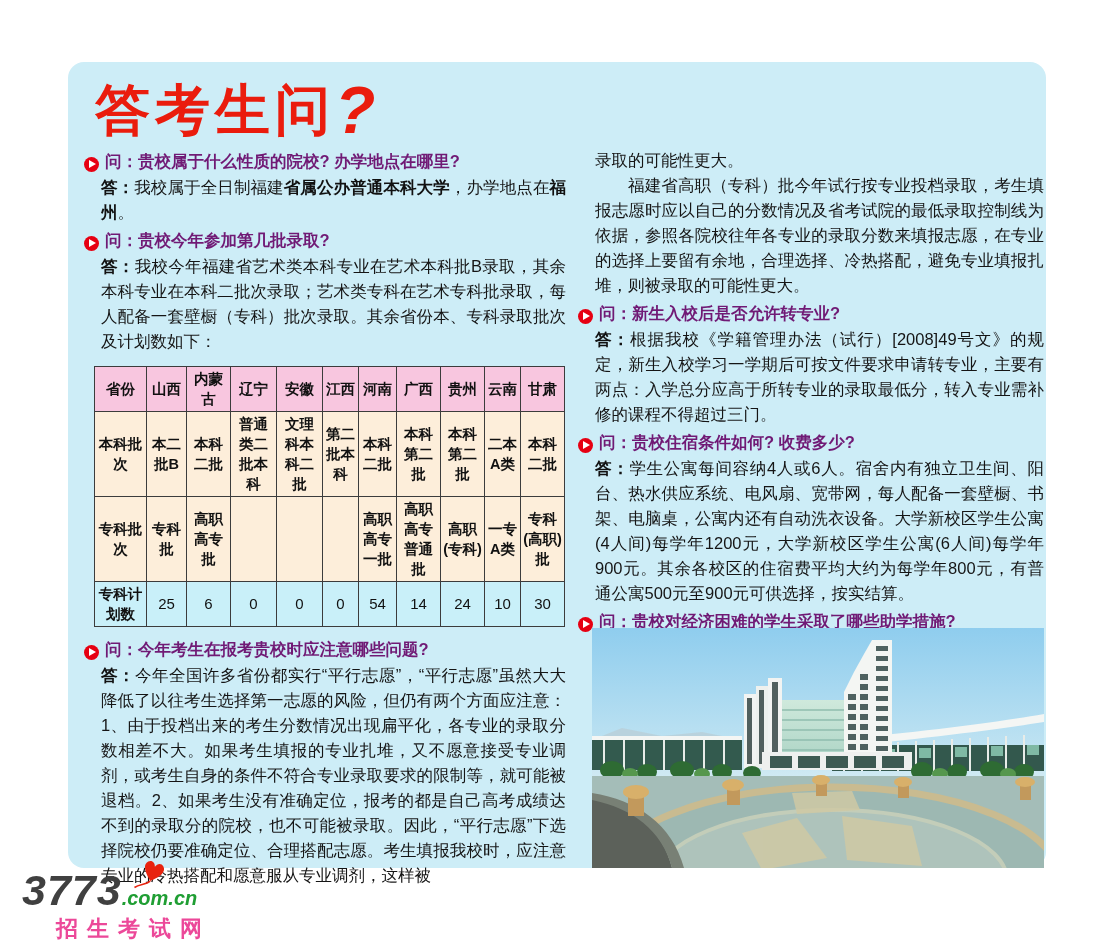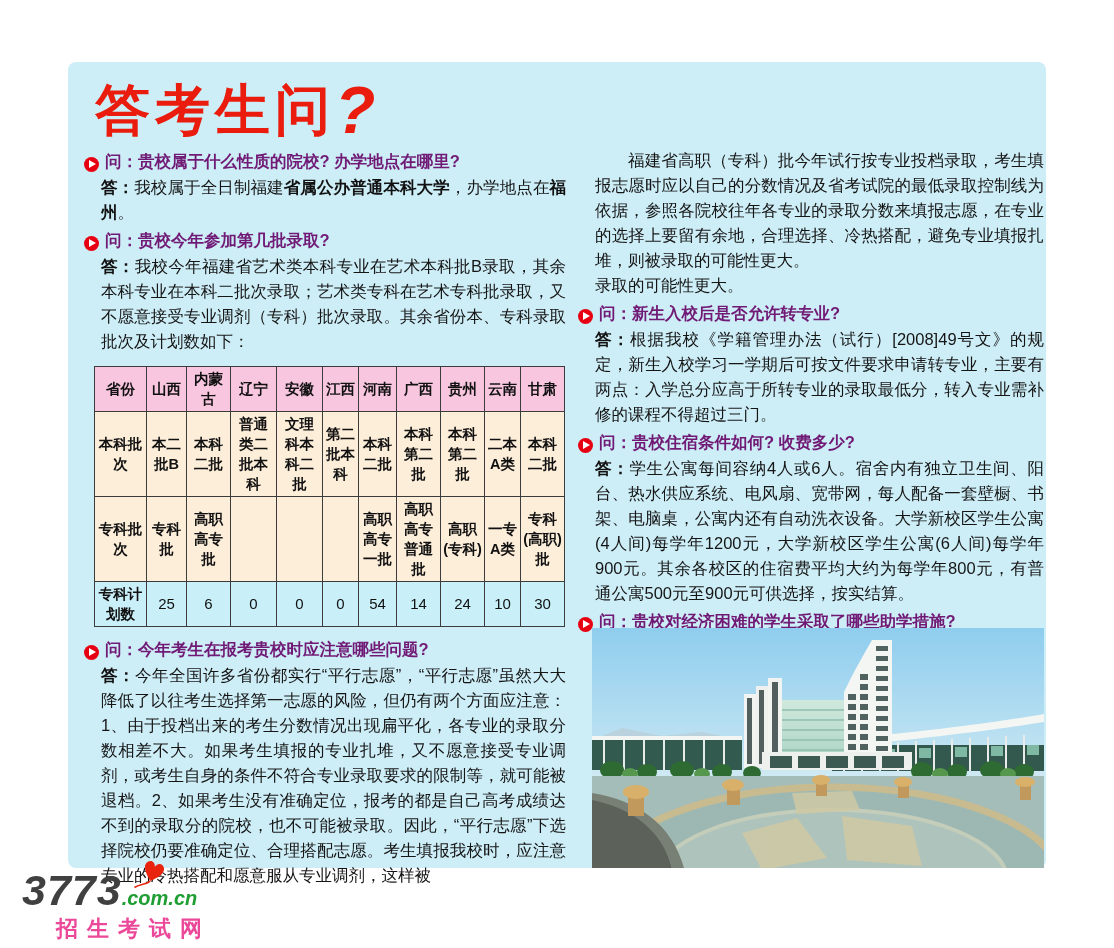--- a/index.html
+++ b/index.html
@@ -4,21 +4,21 @@
 <style>
   html,body{margin:0;padding:0;}
   body{
     width:1114px;height:948px;position:relative;overflow:hidden;
     background:#ffffff;
     font-family:"Liberation Sans", sans-serif;
     color:#151515;
   }
   .panel{
     position:absolute;left:68px;top:62px;width:978px;height:806px;
-    background:#cdedf7;border-radius:8px;
+    background:#cdedf7;border-radius:16px;
   }
   .title{
     position:absolute;left:27px;top:10px;
     color:#ea1c0d;font-weight:900;font-size:55px;letter-spacing:5px;
     white-space:nowrap;
   }
   .title .qmark{font-size:66px;font-style:italic;letter-spacing:0;vertical-align:-4px;}
   .col{position:absolute;font-size:16.5px;line-height:25px;text-align:justify;}
   .col-left{left:16px;top:84px;width:482px;}
   .col-right{left:510px;top:86px;width:466px;}
@@ -82,21 +82,21 @@
     <div class="q">
       <span class="bullet"></span>
       <span><b>问：</b><span>贵校属于什么性质的院校? 办学地点在哪里?</span></span>
     </div>
     <p class="ans"><b>答：</b><span>我校属于全日制福建</span><b>省属公办普通本科大学</b><span>，办学地点在</span><b>福州</b><span>。</span></p>
 
     <div class="q">
       <span class="bullet"></span>
       <span><b>问：</b><span>贵校今年参加第几批录取?</span></span>
     </div>
-    <p class="ans"><b>答：</b><span>我校今年福建省艺术类本科专业在艺术本科批B录取，其余本科专业在本科二批次录取；艺术类专科在艺术专科批录取，又不愿意接受专业调剂（专科）批次录取。其余省份本、专科录取批次及计划数如下：</span></p>
+    <p class="ans"><b>答：</b><span>我校今年福建省艺术类本科专业在艺术本科批B录取，其余本科专业在本科二批次录取；艺术类专科在艺术专科批录取，每人配备一套壁橱（专科）批次录取。其余省份本、专科录取批次及计划数如下：</span></p>
 
     <table class="plan">
       <colgroup>
         <col style="width:52px">
           <col style="width:40px">
           <col style="width:44px">
           <col style="width:46px">
         <col style="width:46px">
           <col style="width:36px">
           <col style="width:38px">
@@ -162,22 +162,22 @@
       </table>
 
     <div class="q">
       <span class="bullet"></span>
       <span><b>问：</b><span>今年考生在报考贵校时应注意哪些问题?</span></span>
     </div>
     <p class="ans"><b>答：</b><span>今年全国许多省份都实行“平行志愿”，“平行志愿”虽然大大降低了以往考生选择第一志愿的风险，但仍有两个方面应注意：1、由于投档出来的考生分数情况出现扁平化，各专业的录取分数相差不大。如果考生填报的专业扎堆，又不愿意接受专业调剂，或考生自身的条件不符合专业录取要求的限制等，就可能被退档。2、如果考生没有准确定位，报考的都是自己高考成绩达不到的录取分的院校，也不可能被录取。因此，“平行志愿”下选择院校仍要准确定位、合理搭配志愿。考生填报我校时，应注意专业的冷热搭配和愿意服从专业调剂，这样被</span></p>
   </div>
 
   <div class="col col-right">
+    <p class="plain"><span>录取的可能性更大。</span></p>
     <p class="plain para-indent"><span>福建省高职（专科）批今年试行按专业投档录取，考生填报志愿时应以自己的分数情况及省考试院的最低录取控制线为依据，参照各院校往年各专业的录取分数来填报志愿，在专业的选择上要留有余地，合理选择、冷热搭配，避免专业填报扎堆，则被录取的可能性更大。</span></p>
-    <p class="plain"><span>录取的可能性更大。</span></p>
 
     <div class="q">
       <span class="bullet"></span>
       <span><b>问：</b><span>新生入校后是否允许转专业?</span></span>
     </div>
     <p class="ans"><b>答：</b><span>根据我校《学籍管理办法（试行）[2008]49号文》的规定，新生入校学习一学期后可按文件要求申请转专业，主要有两点：入学总分应高于所转专业的录取最低分，转入专业需补修的课程不得超过三门。</span></p>
 
     <div class="q">
       <span class="bullet"></span>
       <span><b>问：</b><span>贵校住宿条件如何? 收费多少?</span></span>

